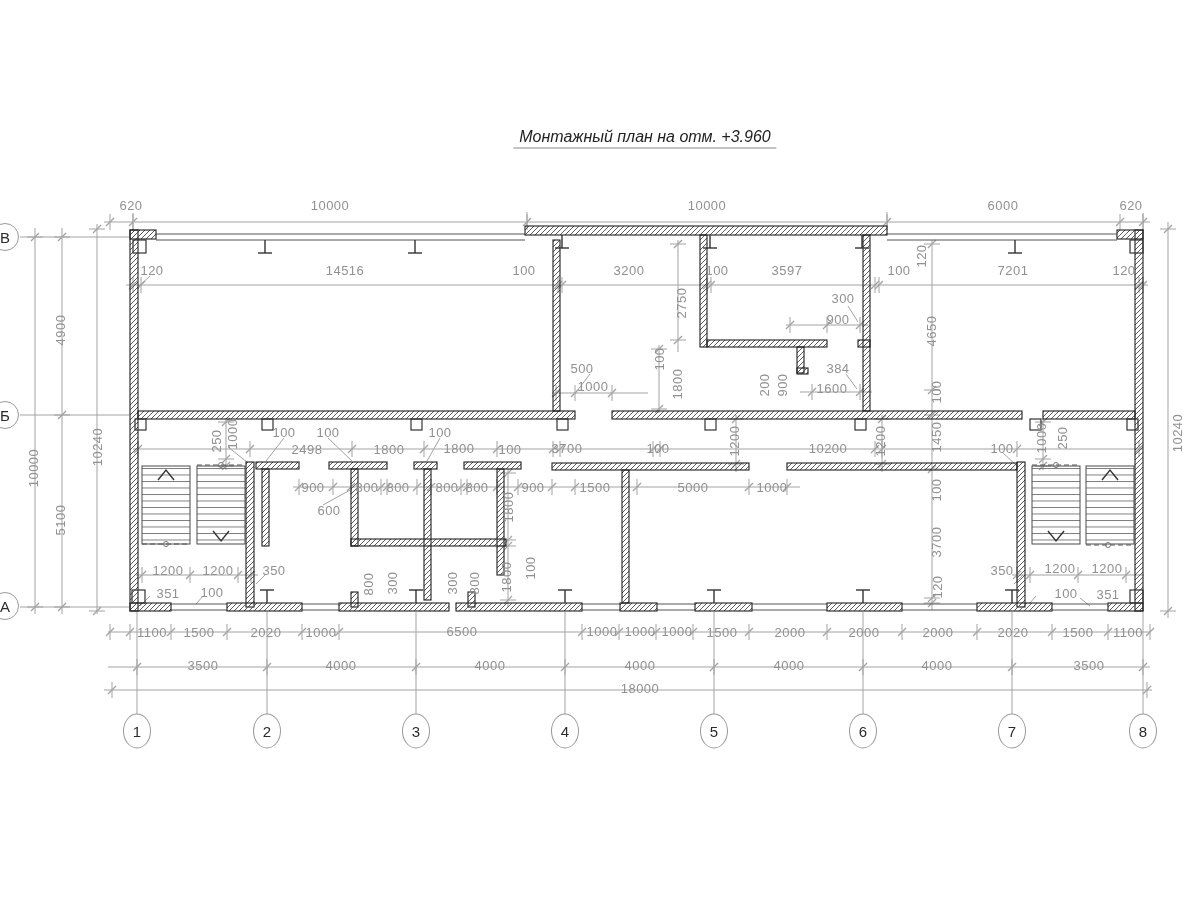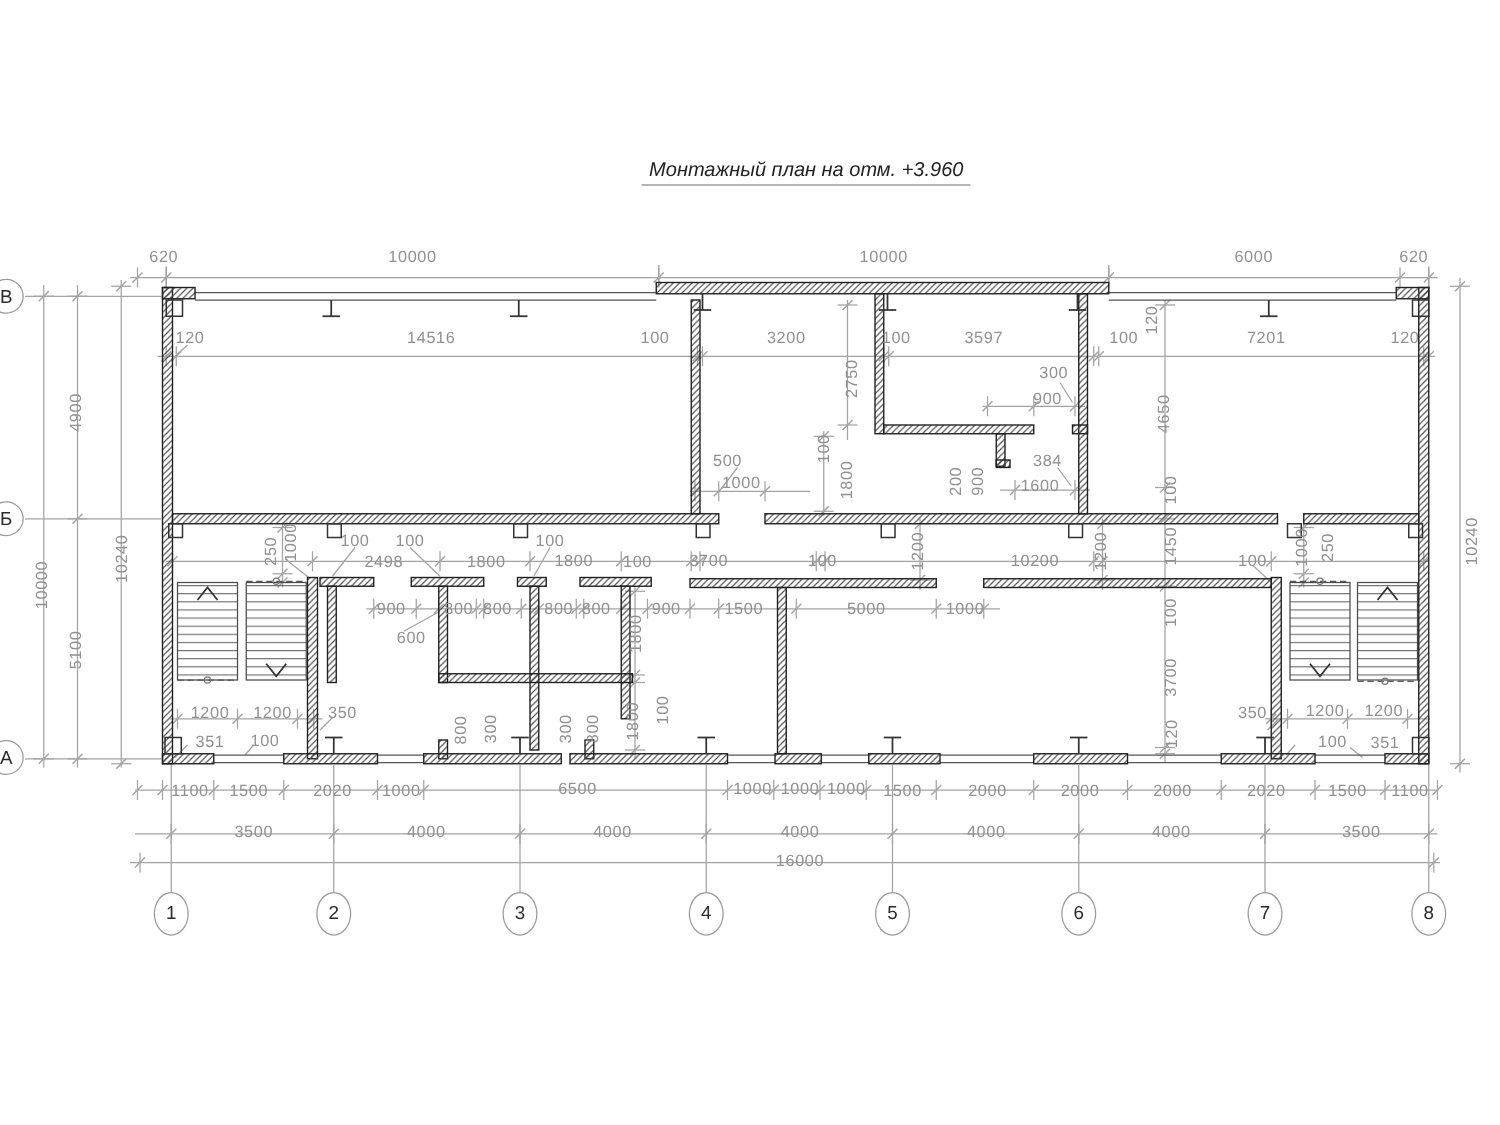--- a/index.html
+++ b/index.html
@@ -549,21 +549,21 @@
       <span class="dim" style="left: 1013px; top: 632px;">2020</span>
       <span class="dim" style="left: 1078px; top: 632px;">1500</span>
       <span class="dim" style="left: 1128px; top: 632px;">1100</span>
       <span class="dim" style="left: 203px; top: 665px;">3500</span>
       <span class="dim" style="left: 341px; top: 665px;">4000</span>
       <span class="dim" style="left: 490px; top: 665px;">4000</span>
       <span class="dim" style="left: 640px; top: 665px;">4000</span>
       <span class="dim" style="left: 789px; top: 665px;">4000</span>
       <span class="dim" style="left: 937px; top: 665px;">4000</span>
       <span class="dim" style="left: 1089px; top: 665px;">3500</span>
-      <span class="dim" style="left: 640px; top: 688px;">16000</span>
+      <span class="dim" style="left: 640px; top: 688px;">18000</span>
     </div>
   <div id="bubbles-layer">
       <div class="bub bottom" style="left: 137px; top: 731px;">1</div>
       <div class="bub bottom" style="left: 267px; top: 731px;">2</div>
       <div class="bub bottom" style="left: 416px; top: 731px;">3</div>
       <div class="bub bottom" style="left: 565px; top: 731px;">4</div>
       <div class="bub bottom" style="left: 714px; top: 731px;">5</div>
       <div class="bub bottom" style="left: 863px; top: 731px;">6</div>
       <div class="bub bottom" style="left: 1012px; top: 731px;">7</div>
       <div class="bub bottom" style="left: 1143px; top: 731px;">8</div>

